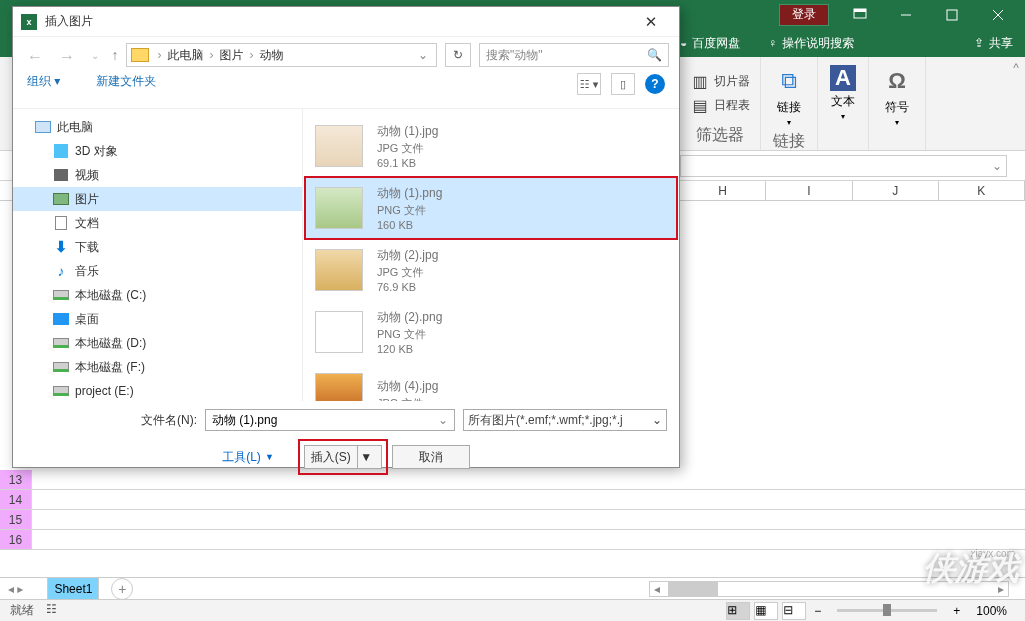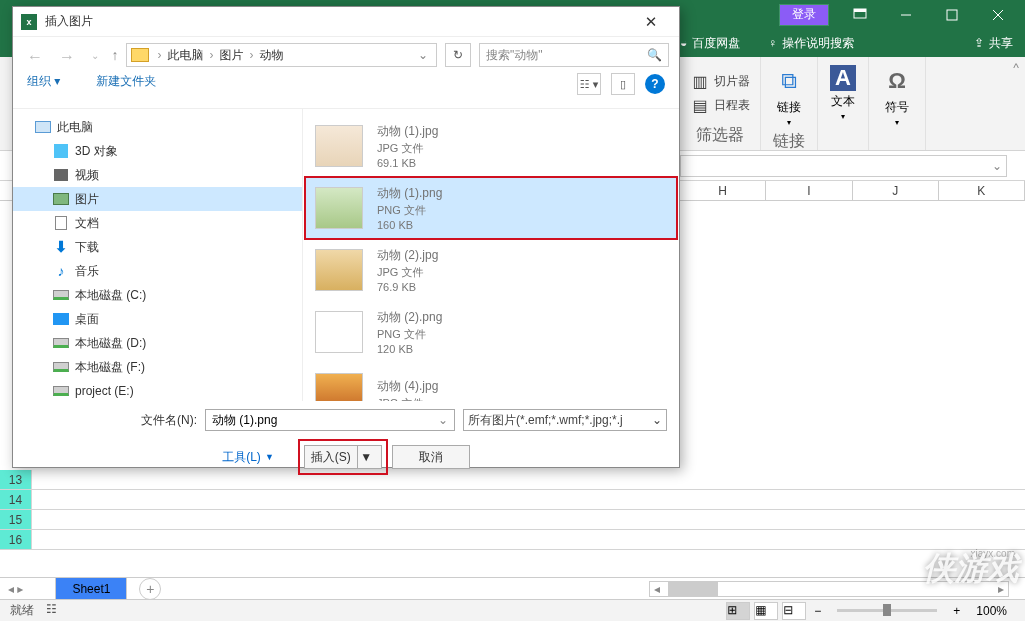--- a/index.html
+++ b/index.html
@@ -1,39 +1,39 @@
 <!DOCTYPE html>
 <html><head>
 <meta charset="utf-8">
 <style>
 *{box-sizing:border-box;margin:0;padding:0;font-family:"Microsoft YaHei","Segoe UI",sans-serif;font-size:12px}
 body{background:#fff;overflow:hidden;width:1025px;height:621px;position:relative}
 .excel-titlebar{height:29px;background:#217346;display:flex;align-items:center;justify-content:flex-end;padding:0 4px;gap:0}
 .tb-btn{width:46px;height:29px;display:flex;align-items:center;justify-content:center;color:#fff}
-.tb-login{background:#8b5cf6;padding:0 12px;height:22px;display:flex;align-items:center;margin-right:8px;border:1px solid #409267;color:#fff}
+.tb-login{background:#7f1d1d;padding:0 12px;height:22px;display:flex;align-items:center;margin-right:8px;border:1px solid #409267;color:#fff}
 .ribbon-row{height:28px;background:#217346;display:flex;align-items:center;padding-left:680px;gap:28px;color:#fff}
 .ribbon-item{display:flex;align-items:center;gap:5px}
 .ribbon-content{height:94px;background:#f3f3f3;border-bottom:1px solid #d4d4d4;display:flex;padding-left:680px}
 .rgroup{display:flex;flex-direction:column;align-items:center;padding:4px 10px 2px;border-right:1px solid #e1e1e1}
 .rgroup-body{flex:1;display:flex;flex-direction:column;justify-content:center;gap:4px}
 .rgroup-lbl{font-size:16px;color:#666;margin-top:auto;padding-bottom:2px}
 .rg-item{display:flex;align-items:center;gap:4px;font-size:12px;color:#444}
 .ricon{width:20px;height:20px;display:flex;align-items:center;justify-content:center;font-size:16px}
 .rbig{display:flex;flex-direction:column;align-items:center;font-size:11px;gap:2px;padding:4px 2px}
 .rbig-icon{width:32px;height:32px;display:flex;align-items:center;justify-content:center;font-size:22px}
 .formula-bar{height:30px;background:#fff;border-bottom:1px solid #d4d4d4;display:flex;align-items:center;padding-left:680px}
 .fb-drop{height:22px;border:1px solid #ccc;flex:1;margin-right:18px;display:flex;align-items:center;justify-content:flex-end;padding:0 4px;color:#888}
 .col-headers{height:20px;background:#fff;display:flex;padding-left:680px;border-bottom:1px solid #ccc}
 .col-h{width:88px;border-right:1px solid #ccc;text-align:center;color:#444;line-height:20px;font-size:12px}
 .grid-area{position:absolute;left:0;right:0;top:201px;bottom:42px;background:#fff}
 .grid-row{height:20px;border-bottom:1px solid #d4d4d4;display:flex}
-.row-h{width:32px;background:#5eead4;border-right:1px solid #d4d4d4;text-align:center;line-height:20px;color:#444;font-size:12px}
+.row-h{width:32px;background:#f0abfc;border-right:1px solid #d4d4d4;text-align:center;line-height:20px;color:#444;font-size:12px}
 .sheet-tabs{position:absolute;bottom:22px;left:0;right:0;height:22px;background:#fff;border-top:1px solid #ccc;display:flex;align-items:center}
 .tab-nav{display:flex;padding:0 8px;gap:6px;color:#888}
-.sheet-tab{padding:0 16px;height:22px;line-height:22px;border:1px solid #ccc;border-top:none;background:#3b82f6;margin-left:24px}
+.sheet-tab{padding:0 6px;height:22px;line-height:22px;border:1px solid #ccc;border-top:none;background:#7dd3fc;margin-left:16px}
 .add-tab{width:22px;height:22px;display:flex;align-items:center;justify-content:center;color:#888;border:1px solid #ccc;border-radius:50%;margin-left:12px;font-size:14px}
 .hscroll{margin-left:auto;width:360px;height:16px;border:1px solid #ccc;display:flex;align-items:center;margin-right:16px}
 .hscroll-thumb{width:50px;height:14px;background:#ccc;margin-left:4px}
 .status-bar{position:absolute;bottom:0;left:0;right:0;height:22px;background:#f3f3f3;display:flex;align-items:center;padding:0 10px;border-top:1px solid #ccc}
 .sb-left{display:flex;gap:12px;color:#555}
 .sb-right{margin-left:auto;display:flex;align-items:center;gap:4px}
 .view-btn{width:24px;height:18px;border:1px solid #ccc;background:#fff}
 .zoom-slider{width:100px;height:3px;background:#ccc;position:relative;margin:0 8px}
 .zoom-thumb{width:8px;height:12px;background:#888;position:absolute;top:-5px;left:46px}
 

